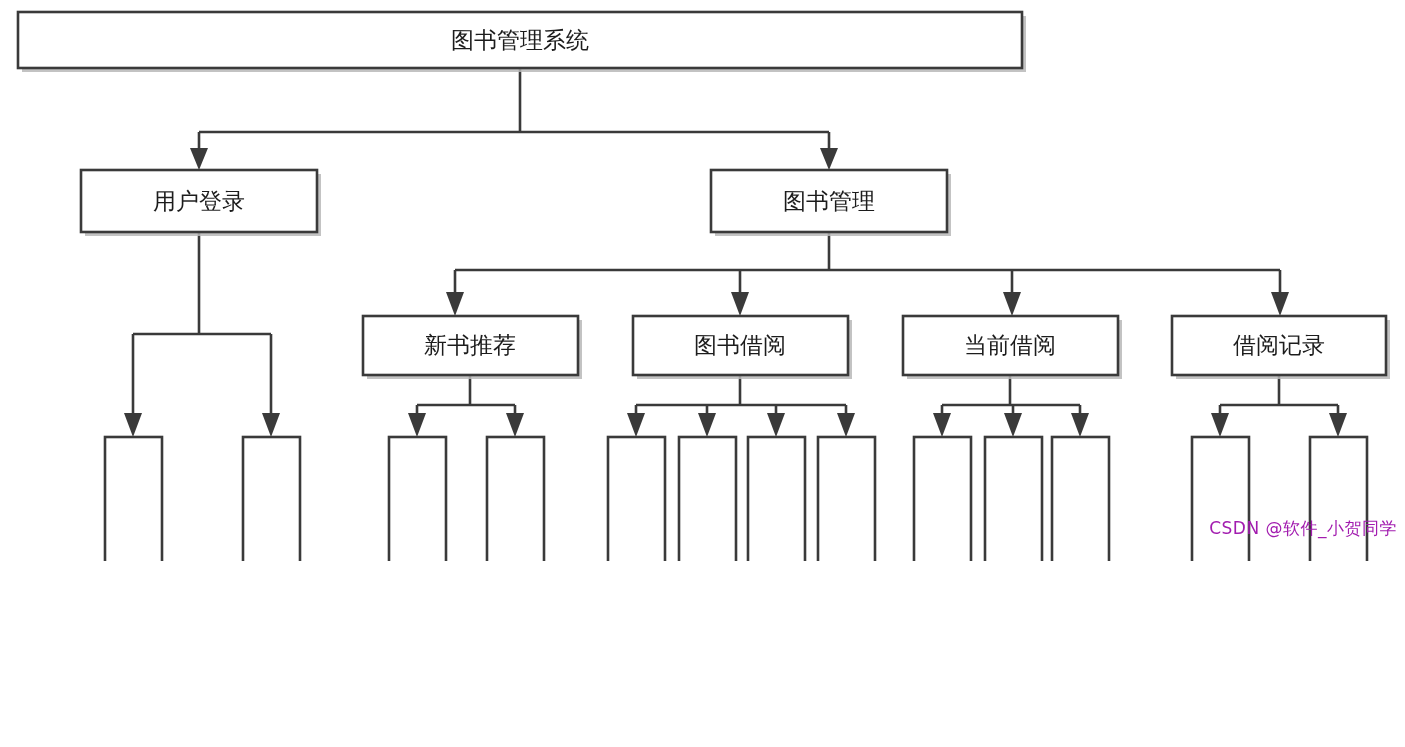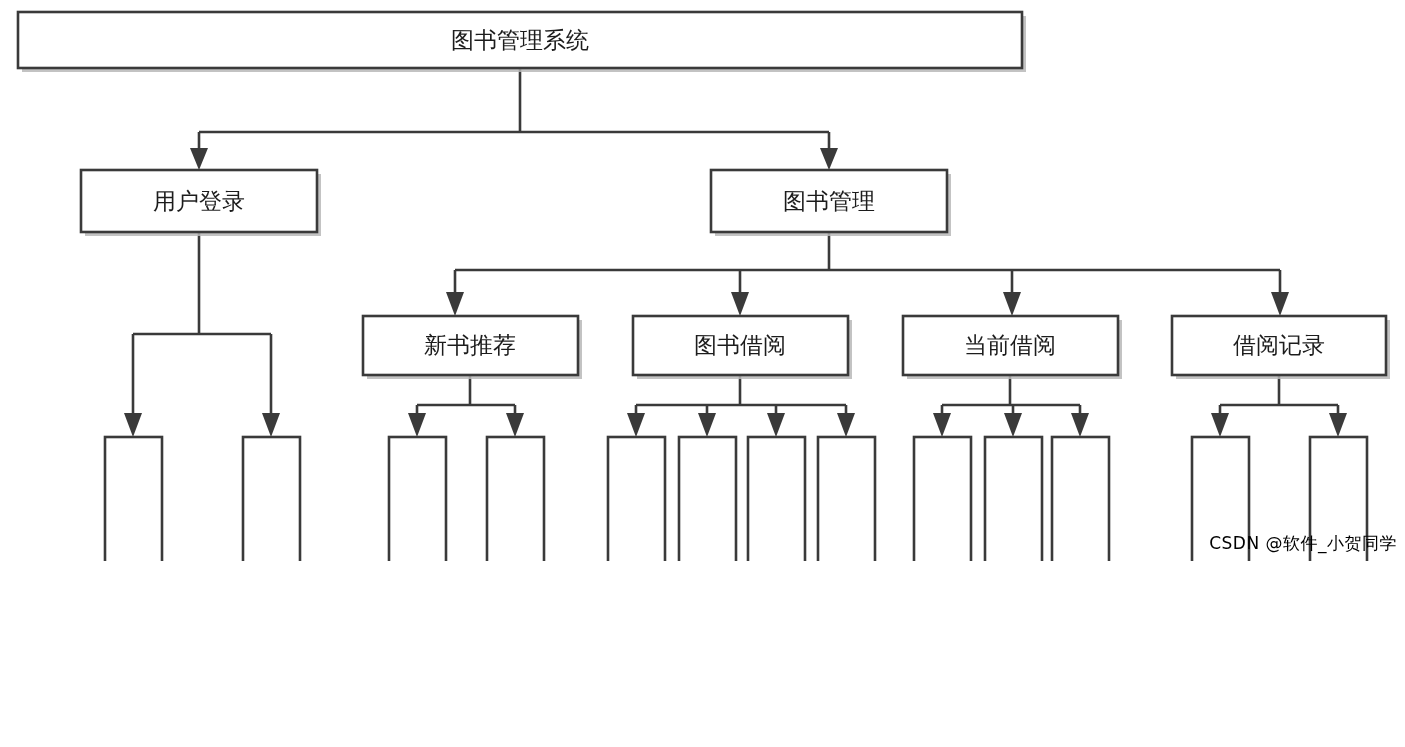--- a/index.html
+++ b/index.html
@@ -66,24 +66,24 @@
     display: flex;
     align-items: center;
     justify-content: center;
     text-align: center;
     white-space: nowrap;
     pointer-events: none;
   }
   .watermark {
     position: absolute;
     right: 8px;
-    bottom: 6px;
+    bottom: 21px;
     font-family: "DejaVu Sans", "Liberation Sans", sans-serif;
     font-size: 17px;
-    color: #000000;
+    color: #a21caf;
     letter-spacing: 0.5px;
     white-space: nowrap;
   }
 </style>
 </head>
 <body>
 
 <div id="diagram-root">
 
   <svg class="canvas" viewBox="0 0 1405 747">

